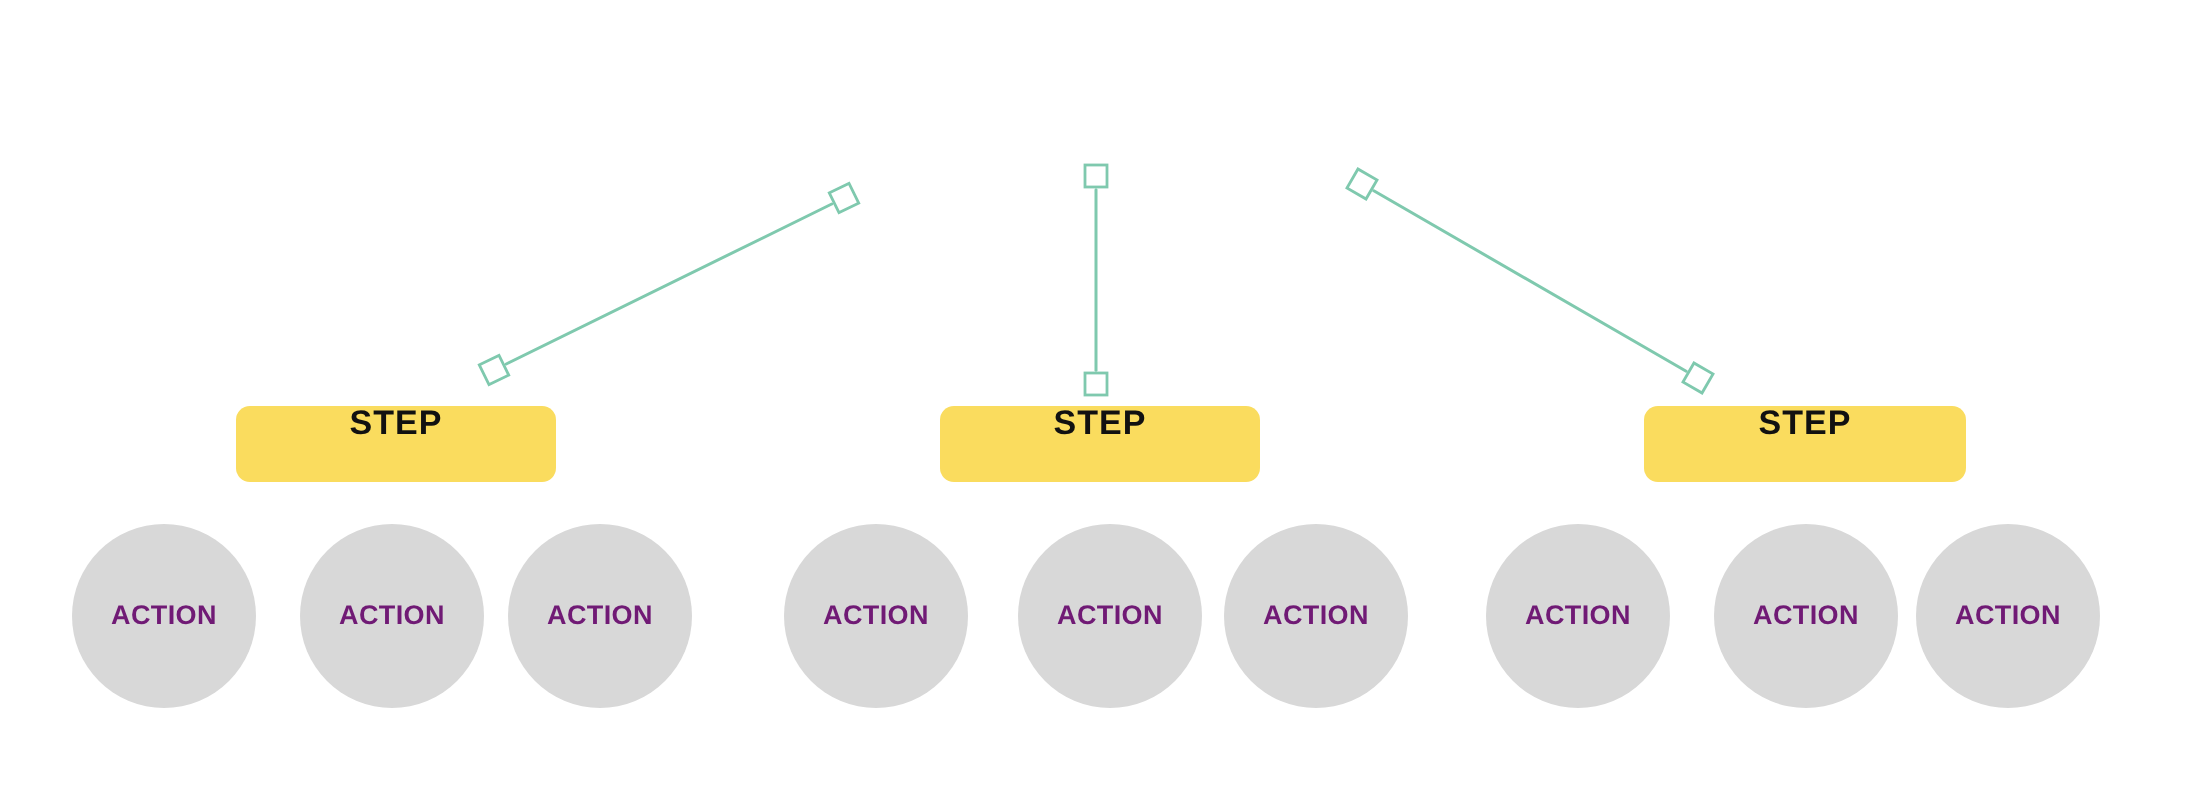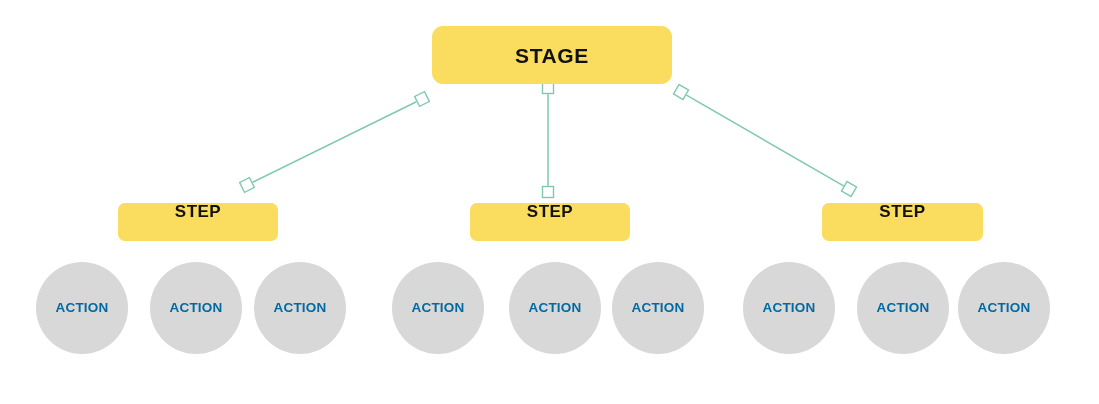--- a/index.html
+++ b/index.html
@@ -64,44 +64,41 @@
     align-items: center;
     justify-content: center;
     background: #d8d8d8;
     border-radius: 50%;
     box-sizing: border-box;
   }
   .node-action .node-label {
     font-size: 13.5px;
     font-weight: bold;
     letter-spacing: 0.2px;
-    color: #0369a1;
+    color: #701a75;
     line-height: 1;
   }
 </style>
 </head>
 <body>
 
 <div id="diagram-canvas" style="width: 1099px; height: 404px; background: rgb(255, 255, 255);">
 
   <svg id="connector-layer" viewBox="0 0 1099 404" width="1099" height="404" xmlns="http://www.w3.org/2000/svg">
       <line x1="415.8791652336229" y1="102.007953085191" x2="253.12083476637704" y2="181.992046914809" stroke="#7fc9ae" stroke-width="1.5" stroke-linecap="round"></line>
       <rect x="416.5" y="93.5" width="11" height="11" fill="none" stroke="#7fc9ae" stroke-width="1.4" transform="rotate(153.82917961644563 422 99)"></rect>
       <rect x="241.5" y="179.5" width="11" height="11" fill="none" stroke="#7fc9ae" stroke-width="1.4" transform="rotate(153.82917961644563 247 185)"></rect>
       <line x1="548" y1="94.82" x2="548" y2="185.18" stroke="#7fc9ae" stroke-width="1.5" stroke-linecap="round"></line>
       <rect x="542.5" y="82.5" width="11" height="11" fill="none" stroke="#7fc9ae" stroke-width="1.4" transform="rotate(90 548 88)"></rect>
       <rect x="542.5" y="186.5" width="11" height="11" fill="none" stroke="#7fc9ae" stroke-width="1.4" transform="rotate(90 548 192)"></rect>
       <line x1="686.9062147810268" y1="95.41013591523571" x2="843.0937852189732" y2="185.5898640847643" stroke="#7fc9ae" stroke-width="1.5" stroke-linecap="round"></line>
       <rect x="675.5" y="86.5" width="11" height="11" fill="none" stroke="#7fc9ae" stroke-width="1.4" transform="rotate(30.00131849550571 681 92)"></rect>
       <rect x="843.5" y="183.5" width="11" height="11" fill="none" stroke="#7fc9ae" stroke-width="1.4" transform="rotate(30.00131849550571 849 189)"></rect>
     </svg>
 
-  <div class="node-stage" style="left: 432px; top: 26px; width: 240px; height: 58px; background: rgb(250, 220, 94);">
-    <span class="node-label">STAGE</span>
-  </div>
 
   <div class="node-step" style="left: 118px; top: 203px; width: 160px; height: 38px; background: rgb(250, 220, 94);">
     <span class="node-label">STEP</span>
   </div>
   <div class="node-step" style="left: 470px; top: 203px; width: 160px; height: 38px; background: rgb(250, 220, 94);">
     <span class="node-label">STEP</span>
   </div>
   <div class="node-step" style="left: 822px; top: 203px; width: 161px; height: 38px; background: rgb(250, 220, 94);">
     <span class="node-label">STEP</span>
   </div>

